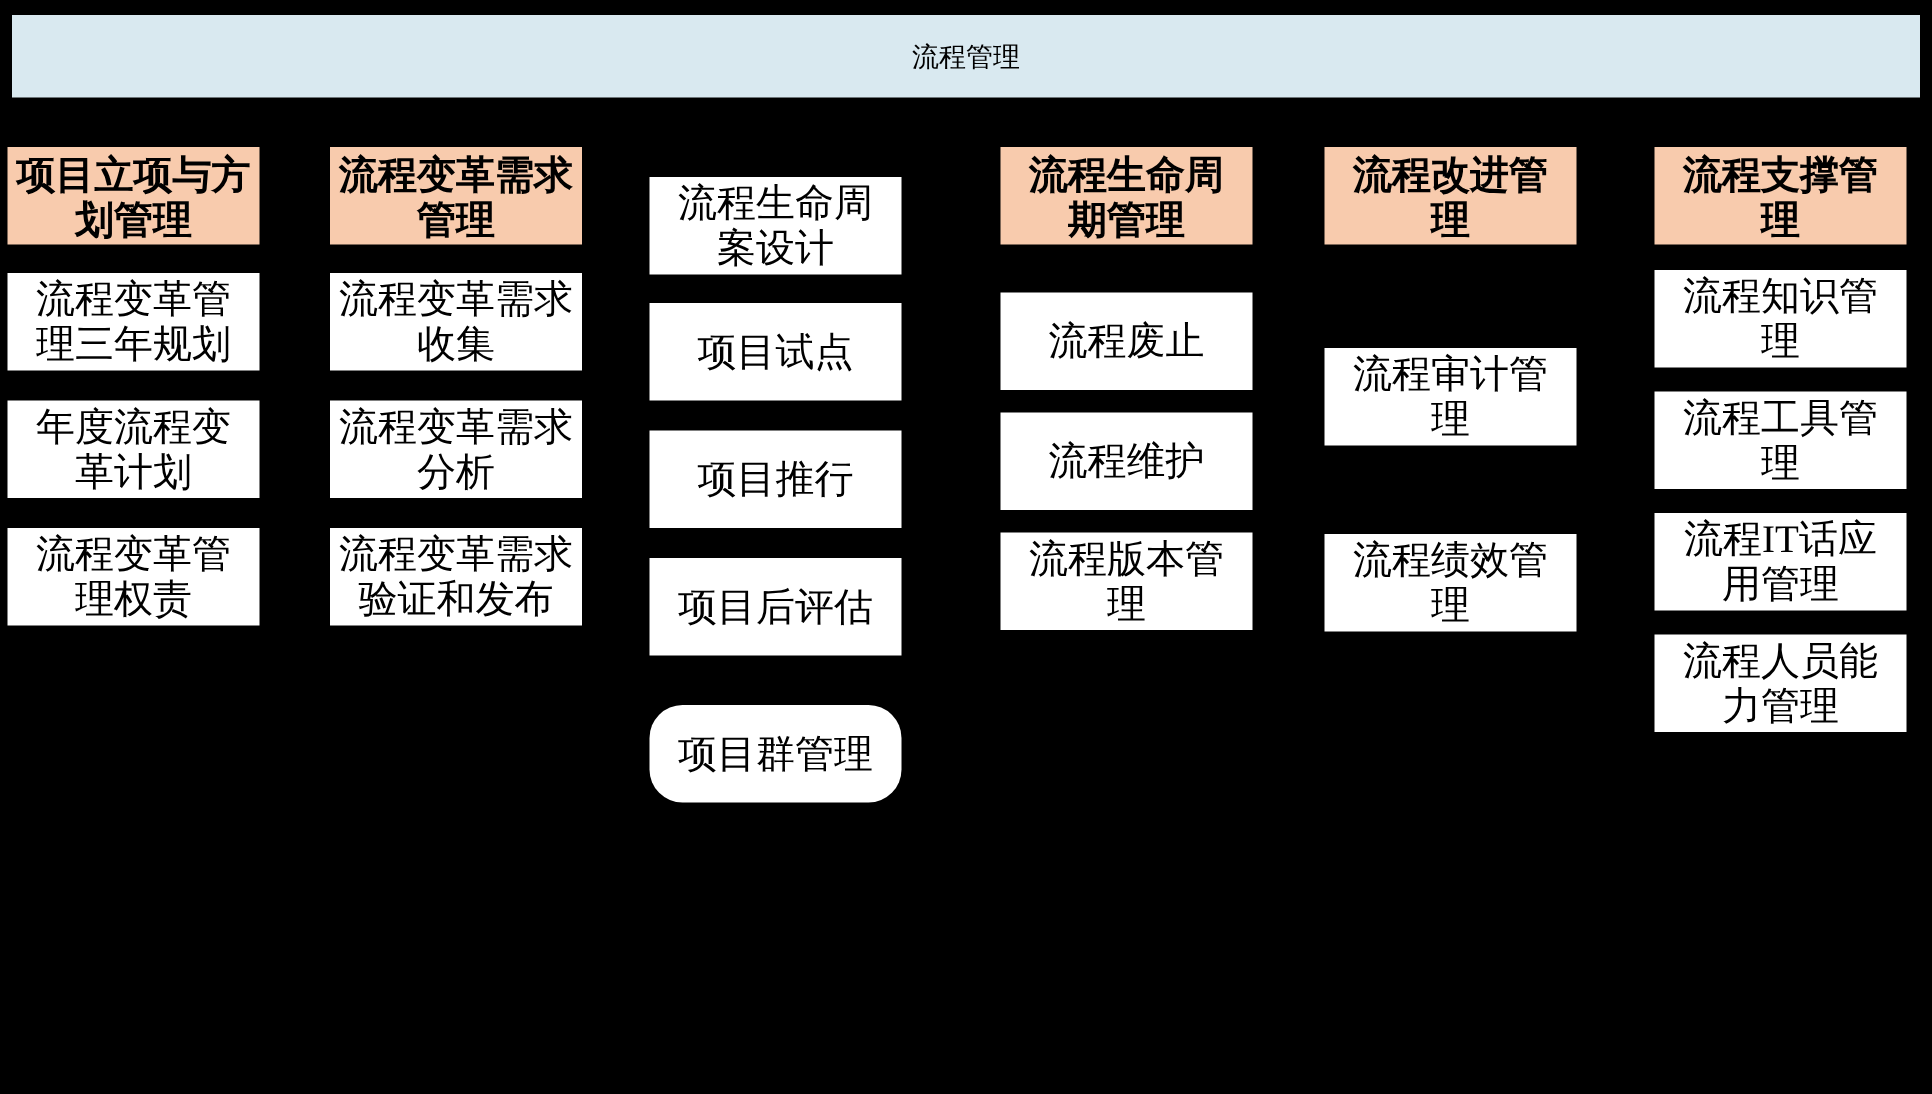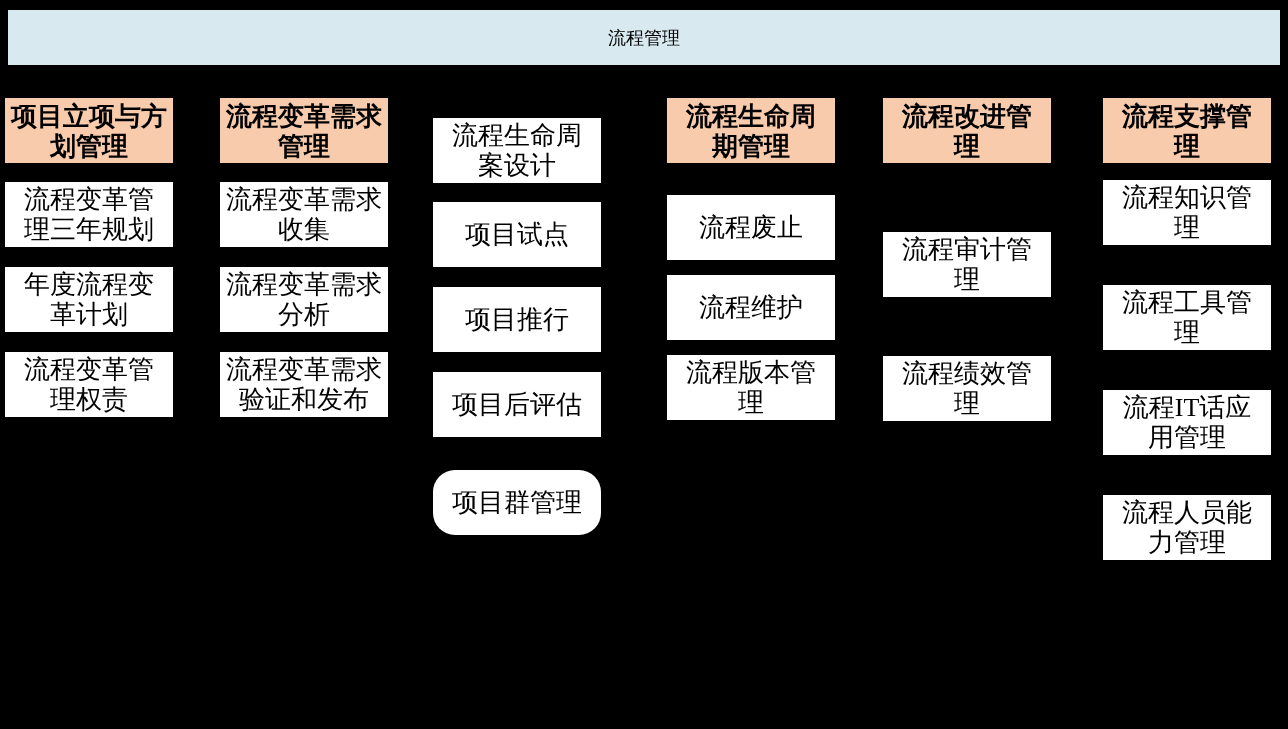--- a/index.html
+++ b/index.html
@@ -63,21 +63,21 @@
     font-family: Liberation Serif, serif;
   }
   .c1 .item:nth-child(2),
   .c2 .item:nth-child(2),
   .c3 .item:nth-child(2) { margin-top: 19px; }
   .c3 .item:nth-child(n+5) { margin-top: 33px; border-radius: 22px; }
   .c4 .item { margin-top: 15px; }
   .c4 .item:nth-child(2) { margin-top: 32px; }
   .c5 .item { margin-top: 15px; }
   .c5 .item:nth-child(2) { margin-top: 25px; }
-  .c6 .item { margin-top: 40px; }
+  .c6 .item { margin-top: 16px; }
   .c6 .item:nth-child(2) { margin-top: 17px; }
 </style>
 </head>
 <body>
 
 <div id="canvas" style="--bg: #000000; --banner-bg: #d9e9f0; --header-bg: #f8cbad; --item-bg: #ffffff; --text: #000000;">
   <div class="banner">
     <span>流程管理</span>
   </div>
   <div id="columns">

